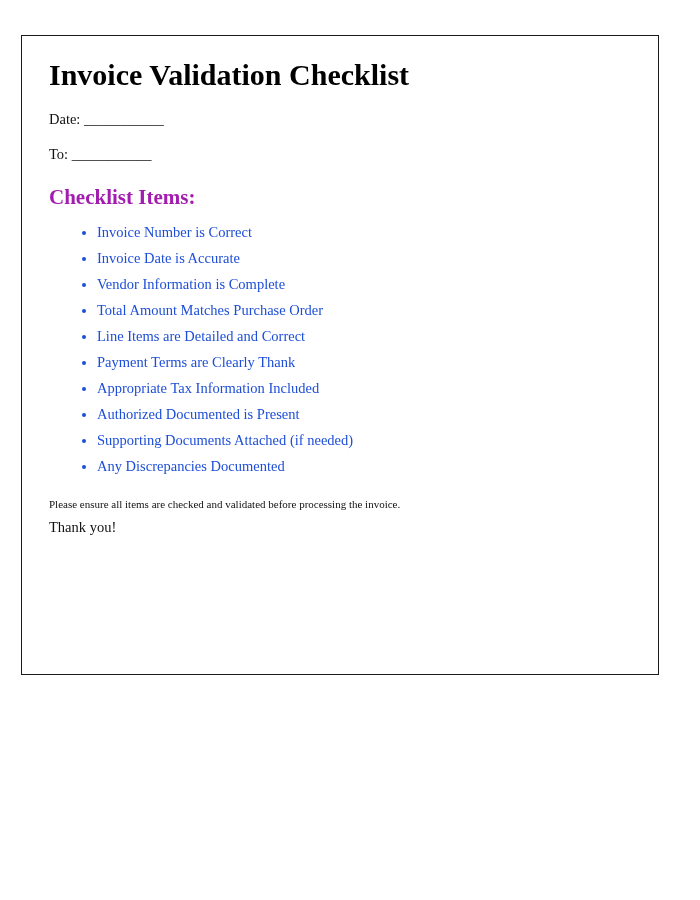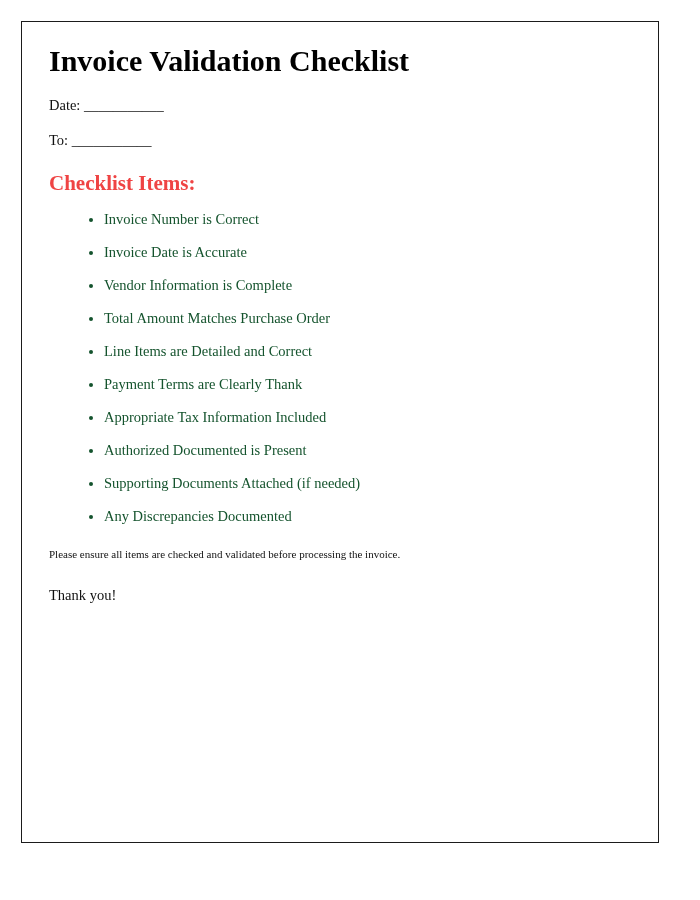--- a/index.html
+++ b/index.html
@@ -13,23 +13,23 @@
     height: 900px;
     overflow: hidden;
     font-family: "Liberation Serif", "DejaVu Serif", serif;
     color: #000000;
     -webkit-font-smoothing: antialiased;
   }
 
   #page {
     position: absolute;
     left: 21px;
-    top: 21px;
+    top: 35px;
     width: 638px;
-    height: 822px;
+    height: 640px;
     border: 1px solid #1b1b1b;
     background: #ffffff;
     box-sizing: border-box;
     padding-left: 20px;
   }
 
   #content {
     position: absolute;
     left: 27px;
     top: 22px;
@@ -68,46 +68,46 @@
     letter-spacing: 0px;
     font-style: italic;
   }
 
   .section-heading {
     font-size: 21px;
     font-weight: bold;
     line-height: 1.15;
     margin: 21px 0 0 0;
     padding: 0;
-    color: #ef4444;
+    color: #a21caf;
   }
 
   ul.checklist {
     margin: 14px 0 0 0;
     padding: 0 0 0 40px;
     list-style-type: disc;
   }
   ul.checklist li {
     font-size: 14.5px;
     line-height: 18px;
-    margin: 15px;
+    margin: 8px;
     padding: 0;
-    color: #14532d;
+    color: #1d4ed8;
   }
 
   .closing-note {
     font-size: 11px;
     line-height: 1.4;
     margin: 22px 0 0 0;
     color: #111111;
   }
   .thanks {
     font-size: 14.5px;
     line-height: 1.4;
-    margin: 22px 0 0 0;
+    margin: 4px 0 0 0;
     color: #111111;
   }
 </style>
 </head>
 <body>
 
 <div id="page">
   <div id="content">
 
     <h1 class="doc-title">Invoice Validation Checklist</h1>

